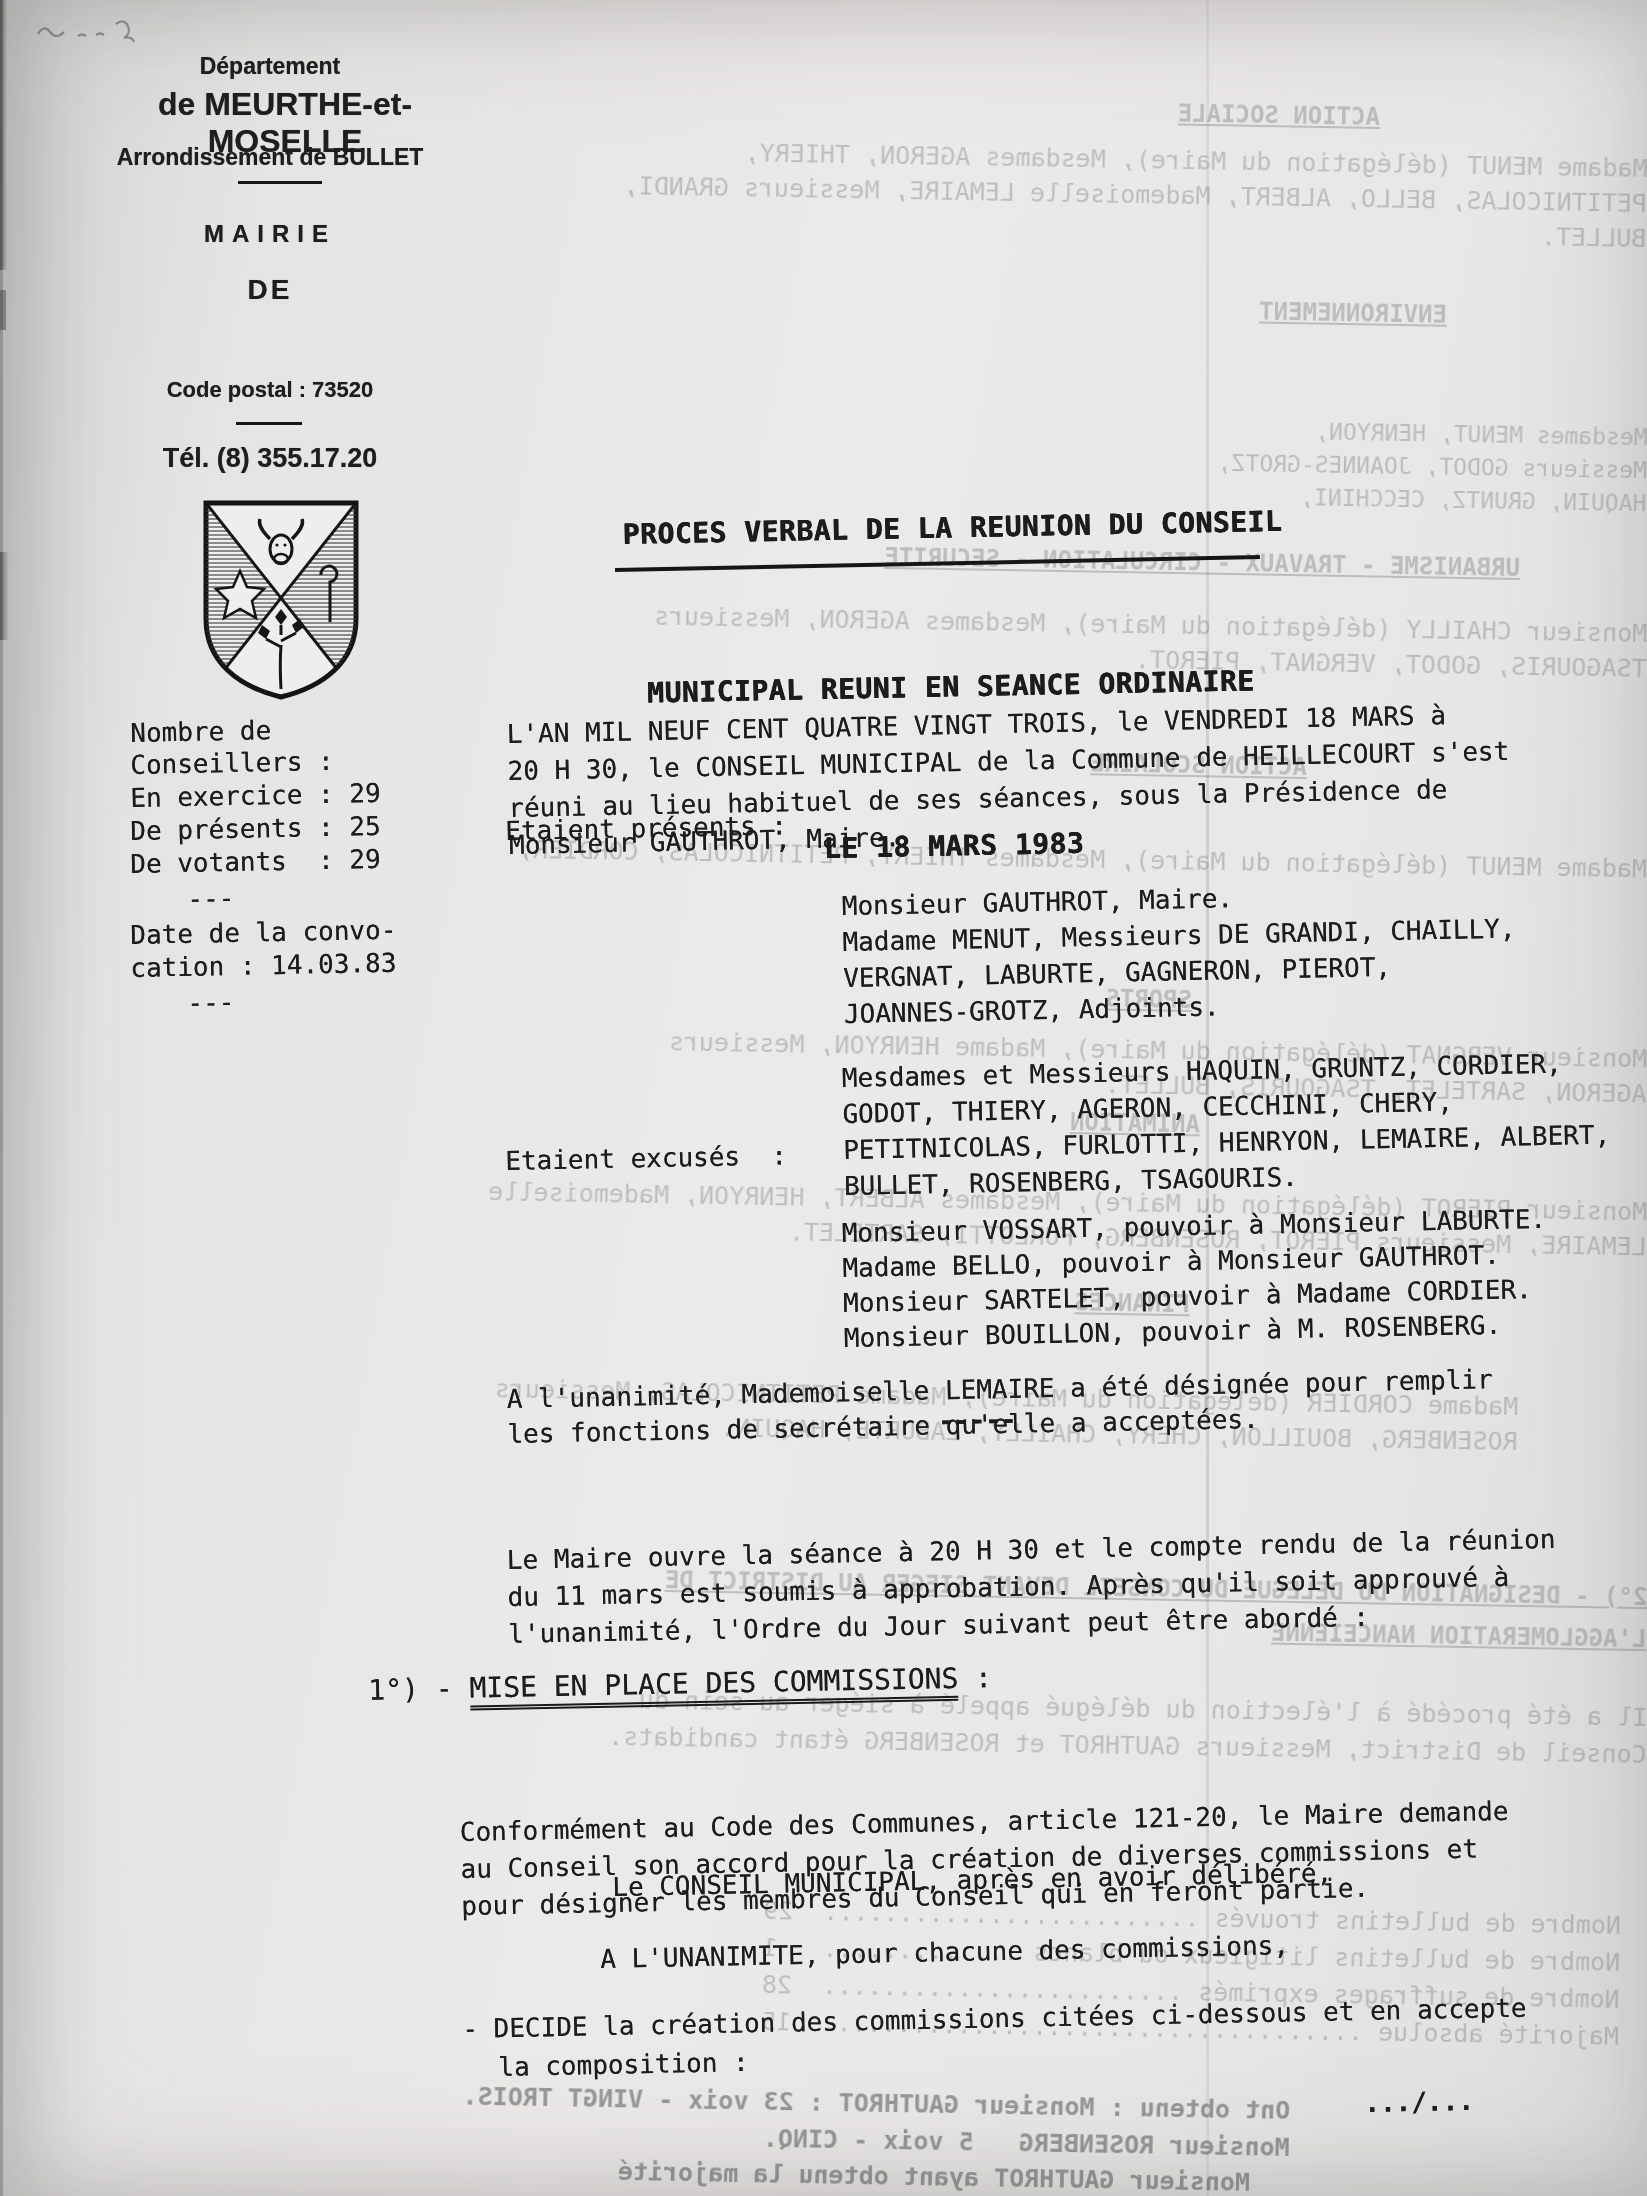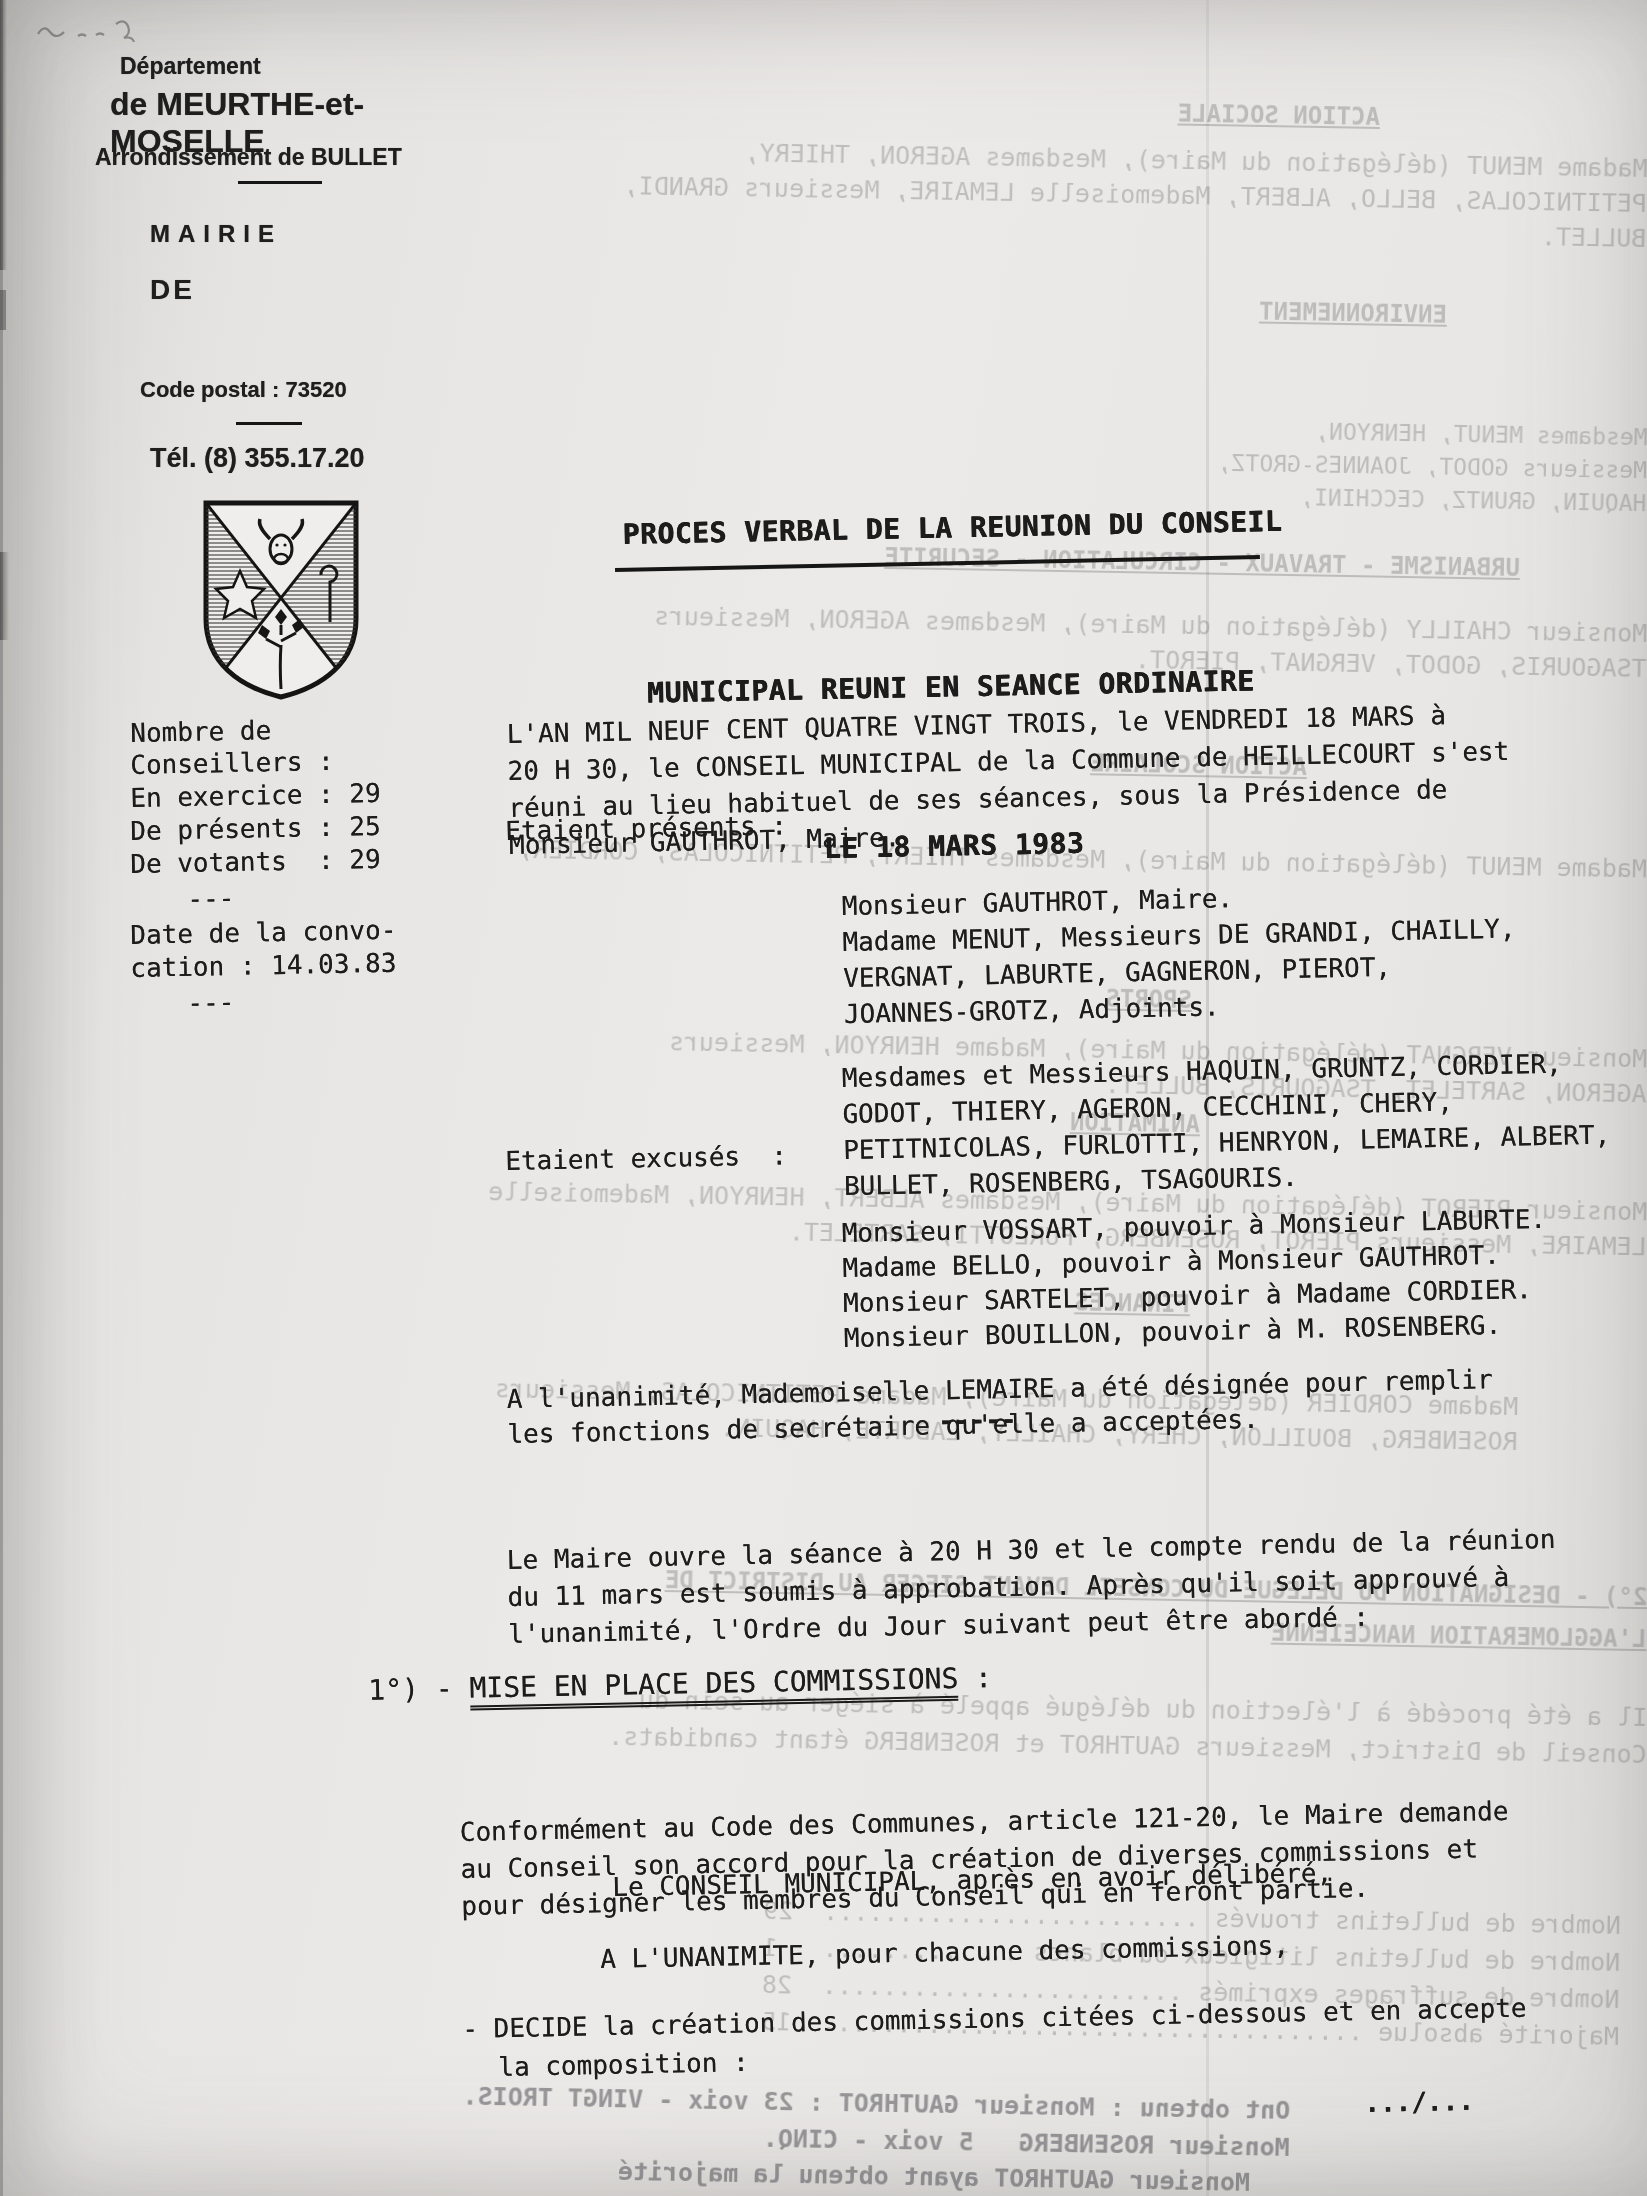--- a/index.html
+++ b/index.html
@@ -6,21 +6,21 @@
   .page{position:relative;width:1647px;height:2196px;overflow:hidden;
     background:linear-gradient(100deg,#d3d2d0 0%,#e5e4e2 14%,#eceae8 45%,#e8e7e5 75%,#dedddb 100%);
     box-shadow:inset 0 0 140px rgba(95,92,88,.22), inset 30px 0 70px rgba(62,60,57,.16);}
   .abs{position:absolute;}
   .mono{font-family:"DejaVu Sans Mono",monospace;font-size:26px;color:#1c1c1c;
     white-space:pre;text-shadow:0 0 .5px rgba(25,25,25,.8);}
   .t{transform:rotate(-1.15deg);transform-origin:0 0;}
   .lh{line-height:36px;}
   .lh37{line-height:37px;}
   .print{font-family:"Liberation Sans",sans-serif;font-weight:bold;color:#1e1e1e;
-    text-align:left;text-shadow:0 0 .7px rgba(0,0,0,.55);}
+    text-align:center;text-shadow:0 0 .7px rgba(0,0,0,.55);}
   .title-line{font-weight:bold;letter-spacing:.5px;text-shadow:.6px 0 0 #1a1a1a,0 0 .5px rgba(0,0,0,.7);}
   .rule{position:absolute;background:#161616;}
   .h1u{border-bottom:5px double #1a1a1a;padding-bottom:1px;}
   .bleed{position:absolute;font-family:"DejaVu Sans Mono",monospace;font-size:25px;
     color:rgba(95,95,100,.32);white-space:pre;filter:blur(.7px);
     transform:rotate(1deg) scaleX(-1);line-height:35px;}
   .bleed.h{font-weight:bold;text-decoration:underline;font-size:24px;}
   .bleed.dark{color:rgba(72,72,78,.52);font-weight:bold;}
   .crease{position:absolute;left:1206px;top:0;width:3px;height:100%;
     background:linear-gradient(rgba(110,110,110,.10),rgba(100,100,100,.22),rgba(110,110,110,.12));}

